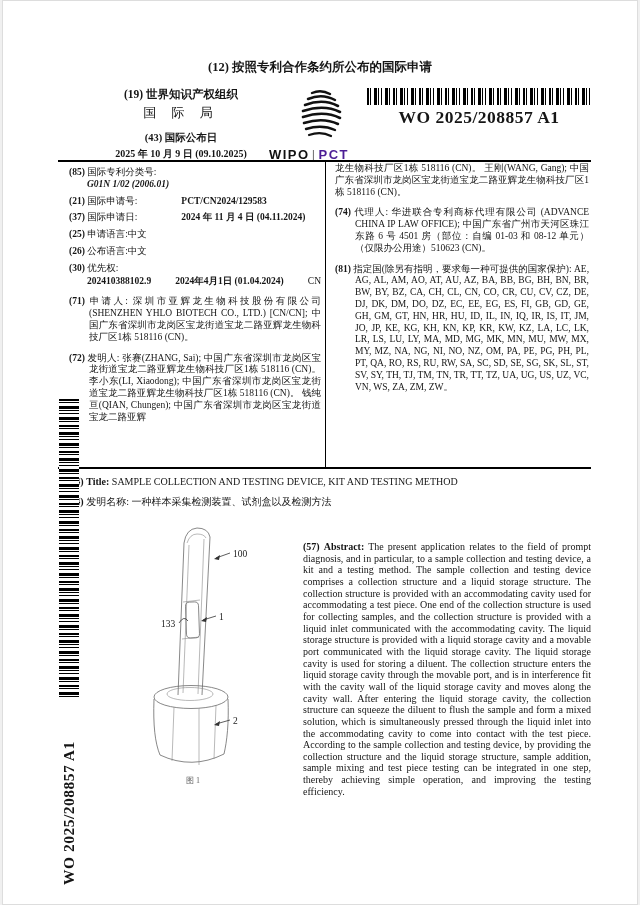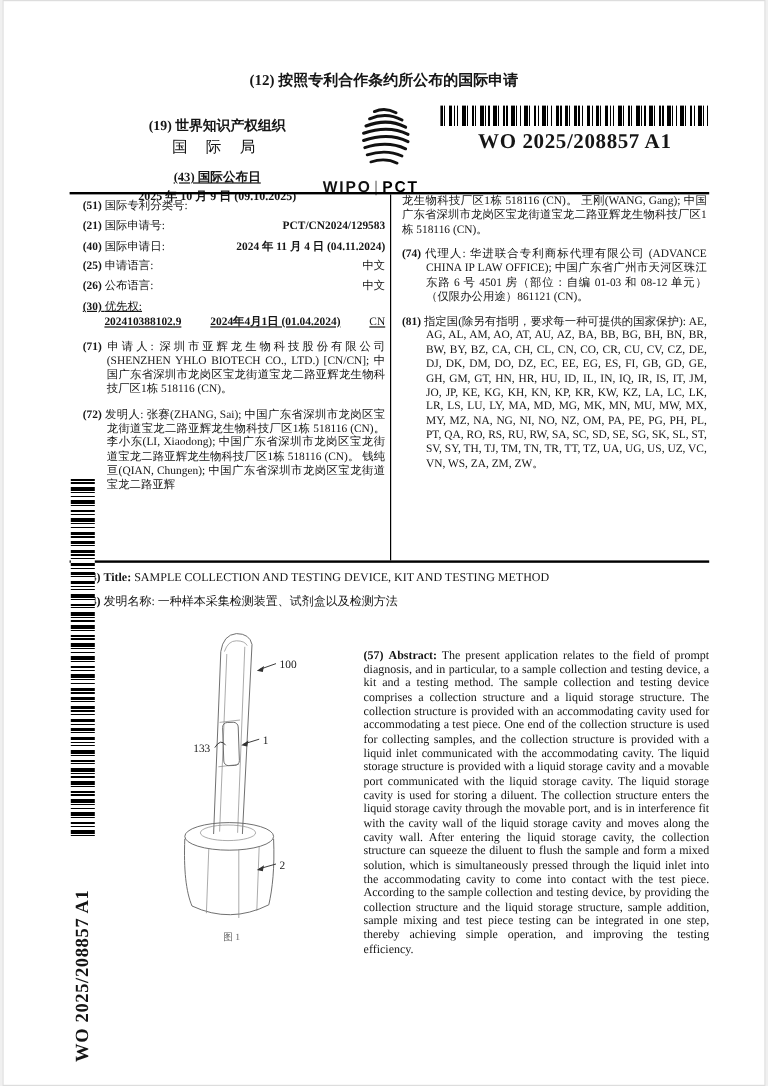--- a/index.html
+++ b/index.html
@@ -4,50 +4,50 @@
 <style>
   html,body{margin:0;padding:0;background:#f0f0f0;}
   .page{
     position:relative;width:636px;height:905px;background:#fff;
     font-family:"Liberation Serif","DejaVu Serif",serif;color:#151515;
     margin:0 auto;overflow:hidden;border:1px solid #ddd;box-sizing:border-box;
   }
   
   .pub-type{position:absolute;top:58px;left:0;width:100%;text-align:center;
     font-weight:bold;font-size:12.5px;}
-  .hdr-left{position:absolute;top:96px;left:92px;width:172px;text-align:center;}
+  .hdr-left{position:absolute;top:86px;left:92px;width:172px;text-align:center;}
   .hdr-left .org{font-weight:bold;font-size:11.5px;}
   .hdr-left .bureau{font-size:13px;letter-spacing:6px;margin-top:2px;}
-  .hdr-left .pdl{font-weight:bold;font-size:10.5px;margin-top:9px;text-decoration:underline;}
+  .hdr-left .pdl{font-weight:bold;font-size:10.5px;margin-top:9px;}
   .hdr-left .pd{font-weight:bold;font-size:10px;margin-top:2px;white-space:nowrap;}
   .logo{position:absolute;top:88px;left:258px;width:96px;text-align:center;}
   .logo-text{font-family:"Liberation Sans","DejaVu Sans",sans-serif;
     font-size:13px;font-weight:bold;letter-spacing:1.5px;margin-top:2px;color:#111;}
   .logo-text .sep{font-weight:normal;color:#777;padding:0 2px;}
-  .logo-text .pct{font-weight:bold;color:#000000;}
+  .logo-text .pct{font-weight:bold;color:#4c1d95;}
   .hdr-right{position:absolute;top:87px;left:364px;width:224px;}
   .barcode-top{height:17px;width:224px;
     background:repeating-linear-gradient(90deg,#000 0 2px,#fff 2px 3px,#000 3px 4px,#fff 4px 7px,#000 7px 10px,#fff 10px 11px,#000 11px 12px,#fff 12px 14px,#000 14px 15px,#fff 15px 18px,#000 18px 21px,#fff 21px 22px,#000 22px 23px,#fff 23px 26px);}
   .pub-no-label{text-align:center;font-weight:bold;font-size:10px;margin-top:9px;}
   .pub-no{text-align:center;font-weight:bold;font-size:17.5px;margin-top:2px;letter-spacing:.5px;}
   .rule{position:absolute;left:55px;width:533px;height:2px;background:#000;}
   .rule1{top:159px;} .rule2{top:466px;}
   .colsep{position:absolute;left:322px;top:161px;width:1px;height:305px;background:#000;}
   
   .side-barcode{position:absolute;left:56px;top:398px;width:20px;height:298px;
     background:repeating-linear-gradient(180deg,#000 0 2px,#fff 2px 3px,#000 3px 4px,#fff 4px 7px,#000 7px 10px,#fff 10px 11px,#000 11px 12px,#fff 12px 14px,#000 14px 15px,#fff 15px 18px,#000 18px 21px,#fff 21px 22px,#000 22px 23px,#fff 23px 26px);}
   .side-pubno{position:absolute;left:57px;top:884px;white-space:nowrap;
     transform:rotate(-90deg);transform-origin:top left;
     font-weight:bold;font-size:15.5px;letter-spacing:.5px;}
   
   .col{position:absolute;font-size:9.5px;line-height:11.8px;text-align:justify;}
   .col-l{left:66px;top:166px;width:252px;}
   .col-r{left:332px;top:162px;width:254px;}
   .code{font-weight:bold;}
-  .kv{display:flex;justify-content:space-between;margin-top:5px;white-space:nowrap;}
+  .kv{display:flex;margin-top:5px;white-space:nowrap;}
   .kv .v{font-weight:bold;padding-left:44px;}
   .ipc-val{font-weight:bold;font-style:italic;padding-left:18px;}
   .prio-row{display:flex;justify-content:space-between;padding-left:18px;margin-top:1px;align-items:center;}
   .prio-row .n,.prio-row .d{font-weight:bold;}
   .para{padding-left:20px;text-indent:-20px;margin-top:9px;}
   .plain{margin-top:0;}
   
   .title-sec{position:absolute;left:64px;top:474px;width:524px;font-size:10px;line-height:13px;}
   .title-sec .row2{margin-top:7px;}
   
@@ -99,40 +99,41 @@
   <div class="hdr-right">
     <div class="barcode-top"></div>
     <div class="pub-no">WO 2025/208857 A1</div>
   </div>
 
   <div class="rule rule1"></div>
   <div class="colsep"></div>
 
   <div class="col col-l">
     <div>
-      <span class="code">(51)</span>
+      <span class="code">(85)</span>
       <span>国际专利分类号:</span>
+      <div class="ipc-val">G01N 1/02 (2006.01)</div>
     </div>
     <div class="kv">
       <span><span class="code">(21)</span> <span>国际申请号:</span></span>
       <span class="v">PCT/CN2024/129583</span>
     </div>
     <div class="kv">
-      <span><span class="code">(40)</span> <span>国际申请日:</span></span>
+      <span><span class="code">(37)</span> <span>国际申请日:</span></span>
       <span class="v">2024 年 11 月 4 日 (04.11.2024)</span>
     </div>
     <div class="kv">
       <span><span class="code">(25)</span> <span>申请语言:</span></span>
       <span>中文</span>
     </div>
     <div class="kv">
       <span><span class="code">(26)</span> <span>公布语言:</span></span>
       <span>中文</span>
     </div>
-    <div style="margin-top:5px;text-decoration:underline;">
+    <div style="margin-top:5px;">
       <span class="code">(30)</span>
       <span>优先权:</span>
       <div class="prio-row">
         <span class="n">202410388102.9</span>
         <span class="d">2024年4月1日 (01.04.2024)</span>
         <span>CN</span>
       </div>
     </div>
     <div class="para">
       <span class="code">(71)</span>
@@ -144,21 +145,21 @@
       <span>发明人:</span>
       <span>张赛(ZHANG, Sai); 中国广东省深圳市龙岗区宝龙街道宝龙二路亚辉龙生物科技厂区1栋 518116 (CN)。 李小东(LI, Xiaodong); 中国广东省深圳市龙岗区宝龙街道宝龙二路亚辉龙生物科技厂区1栋 518116 (CN)。 钱纯亘(QIAN, Chungen); 中国广东省深圳市龙岗区宝龙街道宝龙二路亚辉</span>
     </div>
   </div>
 
   <div class="col col-r">
     <div class="plain">龙生物科技厂区1栋 518116 (CN)。 王刚(WANG, Gang); 中国广东省深圳市龙岗区宝龙街道宝龙二路亚辉龙生物科技厂区1栋 518116 (CN)。</div>
     <div class="para">
       <span class="code">(74)</span>
       <span>代理人:</span>
-      <span>华进联合专利商标代理有限公司 (ADVANCE CHINA IP LAW OFFICE); 中国广东省广州市天河区珠江东路 6 号 4501 房（部位：自编 01-03 和 08-12 单元）（仅限办公用途）861121 (CN)。</span>
+      <span>华进联合专利商标代理有限公司 (ADVANCE CHINA IP LAW OFFICE); 中国广东省广州市天河区珠江东路 6 号 4501 房（部位：自编 01-03 和 08-12 单元）（仅限办公用途）510623 (CN)。</span>
     </div>
     <div class="para">
       <span class="code">(81)</span>
       <span>指定国(除另有指明，要求每一种可提供的国家保护):</span>
       <span>AE, AG, AL, AM, AO, AT, AU, AZ, BA, BB, BG, BH, BN, BR, BW, BY, BZ, CA, CH, CL, CN, CO, CR, CU, CV, CZ, DE, DJ, DK, DM, DO, DZ, EC, EE, EG, ES, FI, GB, GD, GE, GH, GM, GT, HN, HR, HU, ID, IL, IN, IQ, IR, IS, IT, JM, JO, JP, KE, KG, KH, KN, KP, KR, KW, KZ, LA, LC, LK, LR, LS, LU, LY, MA, MD, MG, MK, MN, MU, MW, MX, MY, MZ, NA, NG, NI, NO, NZ, OM, PA, PE, PG, PH, PL, PT, QA, RO, RS, RU, RW, SA, SC, SD, SE, SG, SK, SL, ST, SV, SY, TH, TJ, TM, TN, TR, TT, TZ, UA, UG, US, UZ, VC, VN, WS, ZA, ZM, ZW。</span>
     </div>
   </div>
 
   <div class="rule rule2"></div>
 

